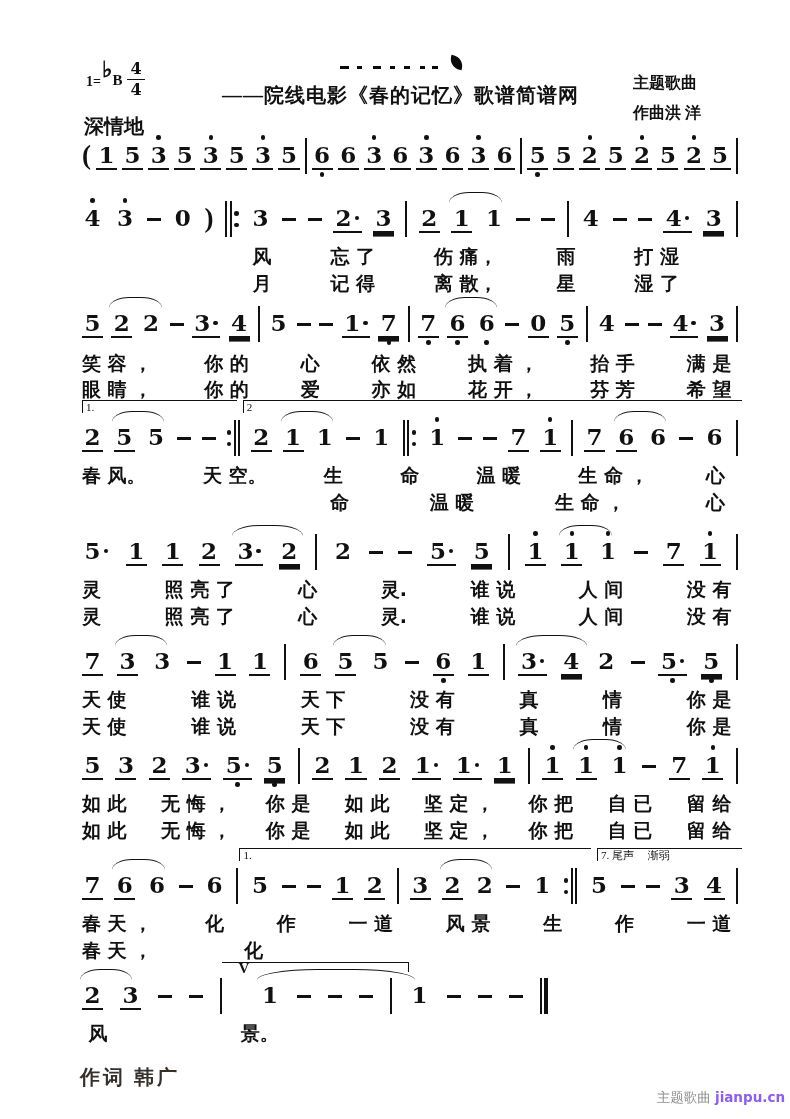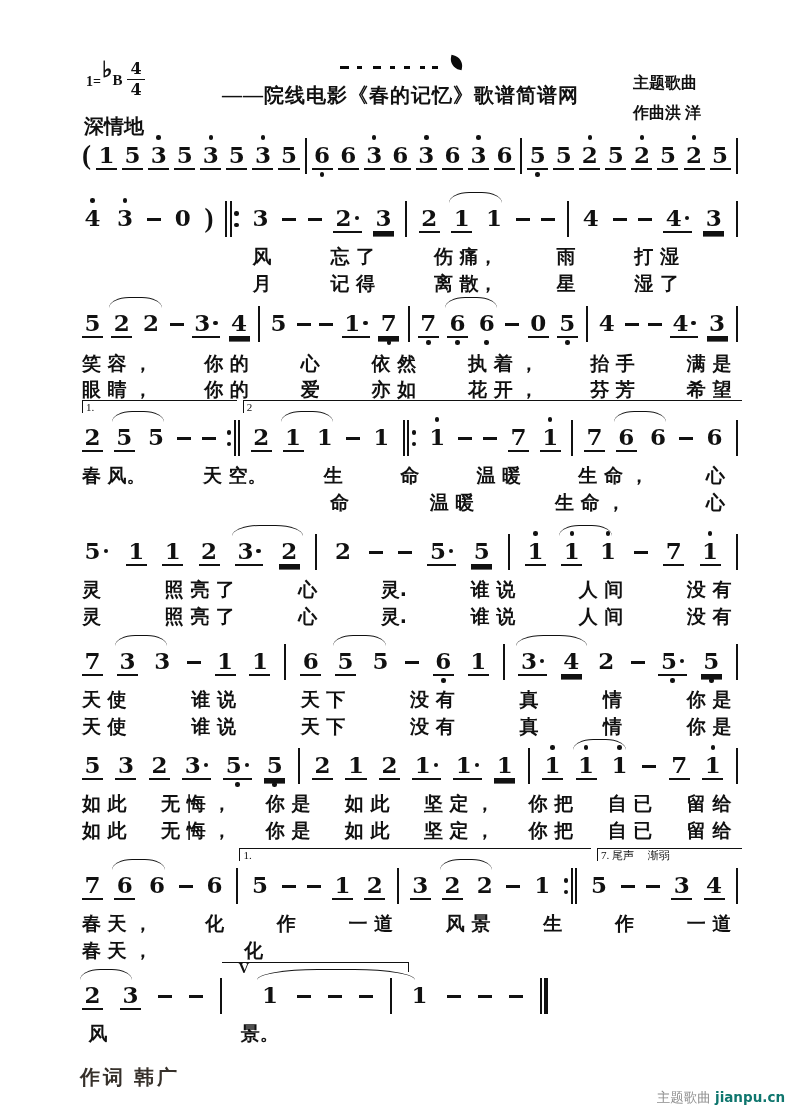--- a/index.html
+++ b/index.html
@@ -1150,13 +1150,13 @@
         </span>
       </div>
       <div class="lrow" style="margin-left: 1%; margin-right: 70%;">
         <span>风</span>
         <span>景。</span>
       </div>
     </div>
   </div>
 
 <div class="foot-left">作词 韩广</div>
-<div class="watermark"><span>主题歌曲 </span><b style="color: #0f766e;">jianpu.cn</b></div>
+<div class="watermark"><span>主题歌曲 </span><b style="color: #8b5cf6;">jianpu.cn</b></div>
 
 </body></html>

